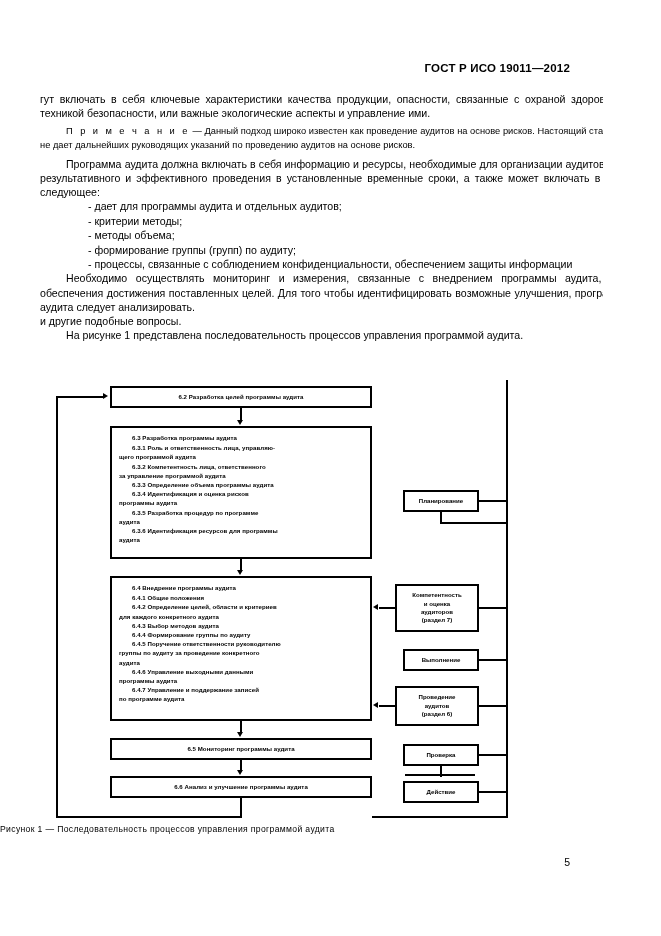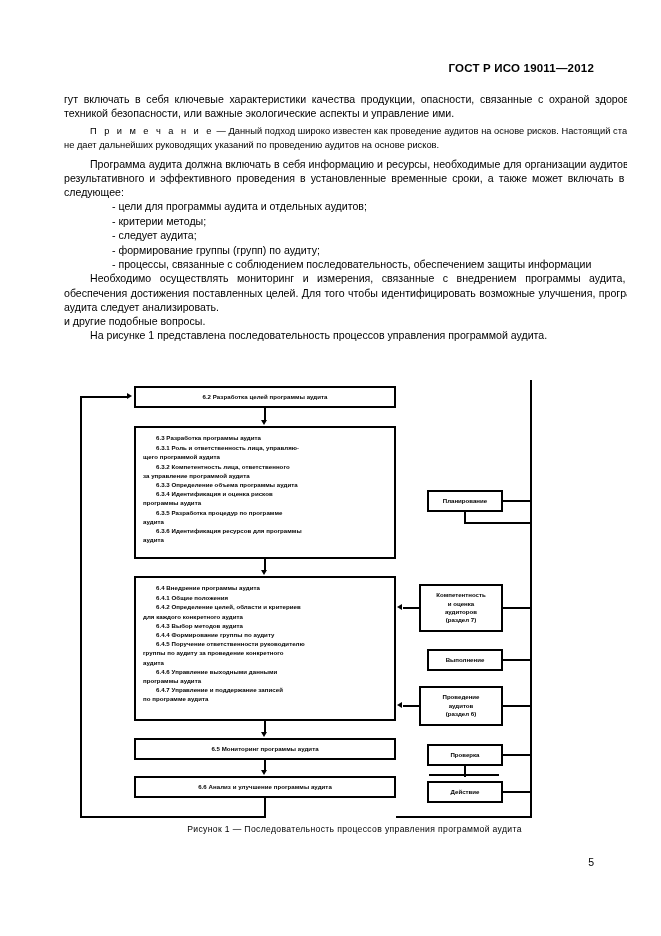--- a/index.html
+++ b/index.html
@@ -10,21 +10,20 @@
   body {
     font-family: "Liberation Sans", sans-serif;
     color: #000000;
   }
   .page {
     position: relative;
     width: 603px;
     height: 936px;
     background: #ffffff;
     overflow: hidden;
-    margin-left: 24px;
   }
 
   
   .header {
     position: absolute;
     top: 62px;
     right: 33px;
     font-size: 11.5px;
     font-weight: bold;
     letter-spacing: 0.2px;
@@ -142,21 +141,20 @@
     border-top: 3.5px solid transparent;
     border-bottom: 3.5px solid transparent;
     border-right: 5px solid #000;
   }
 
   .caption {
     position: absolute;
     top: 824px;
     left: 0;
     width: 661px;
-    text-align: center;
     font-size: 8.6px;
     letter-spacing: 0.35px;
   }
   .pageno {
     position: absolute;
     top: 856px;
     right: 33px;
     font-size: 10.5px;
   }
 </style>
@@ -170,25 +168,25 @@
   <div class="body-text">
     <p class="para noindent">гут включать в себя ключевые характеристики качества продукции, опасности, связанные с охраной здоровья и техникой безопасности, или важные экологические аспекты и управление ими.</p>
 
     <p class="note">
       <span class="sp">П р и м е ч а н и е</span><span> — </span><span>Данный подход широко известен как проведение аудитов на основе рисков. Настоящий стандарт не дает дальнейших руководящих указаний по проведению аудитов на основе рисков.</span>
     </p>
 
     <p class="para">Программа аудита должна включать в себя информацию и ресурсы, необходимые для организации аудитов и их результативного и эффективного проведения в установленные временные сроки, а также может включать в себя следующее:</p>
 
     <ul class="list">
-      <li>- цели для программы аудита и отдельных аудитов;</li>
+      <li>- дает для программы аудита и отдельных аудитов;</li>
       <li>- критерии методы;</li>
-      <li>- следует аудита;</li>
+      <li>- методы объема;</li>
       <li>- формирование группы (групп) по аудиту;</li>
-      <li>- процессы, связанные с соблюдением последовательность, обеспечением защиты информации</li>
+      <li>- процессы, связанные с соблюдением конфиденциальности, обеспечением защиты информации</li>
     </ul>
     <p class="para">Необходимо осуществлять мониторинг и измерения, связанные с внедрением программы аудита, для обеспечения достижения поставленных целей. Для того чтобы идентифицировать возможные улучшения, программу аудита следует анализировать.</p>
 
     <p class="para noindent">и другие подобные вопросы.</p>
     <p class="para">На рисунке 1 представлена последовательность процессов управления программой аудита.</p>
   </div>
 
   <div class="figure">
 
     <div class="dbox center" style="left:70px; top:0px; width:262px; height:22px;">6.2 Разработка целей программы аудита</div>

